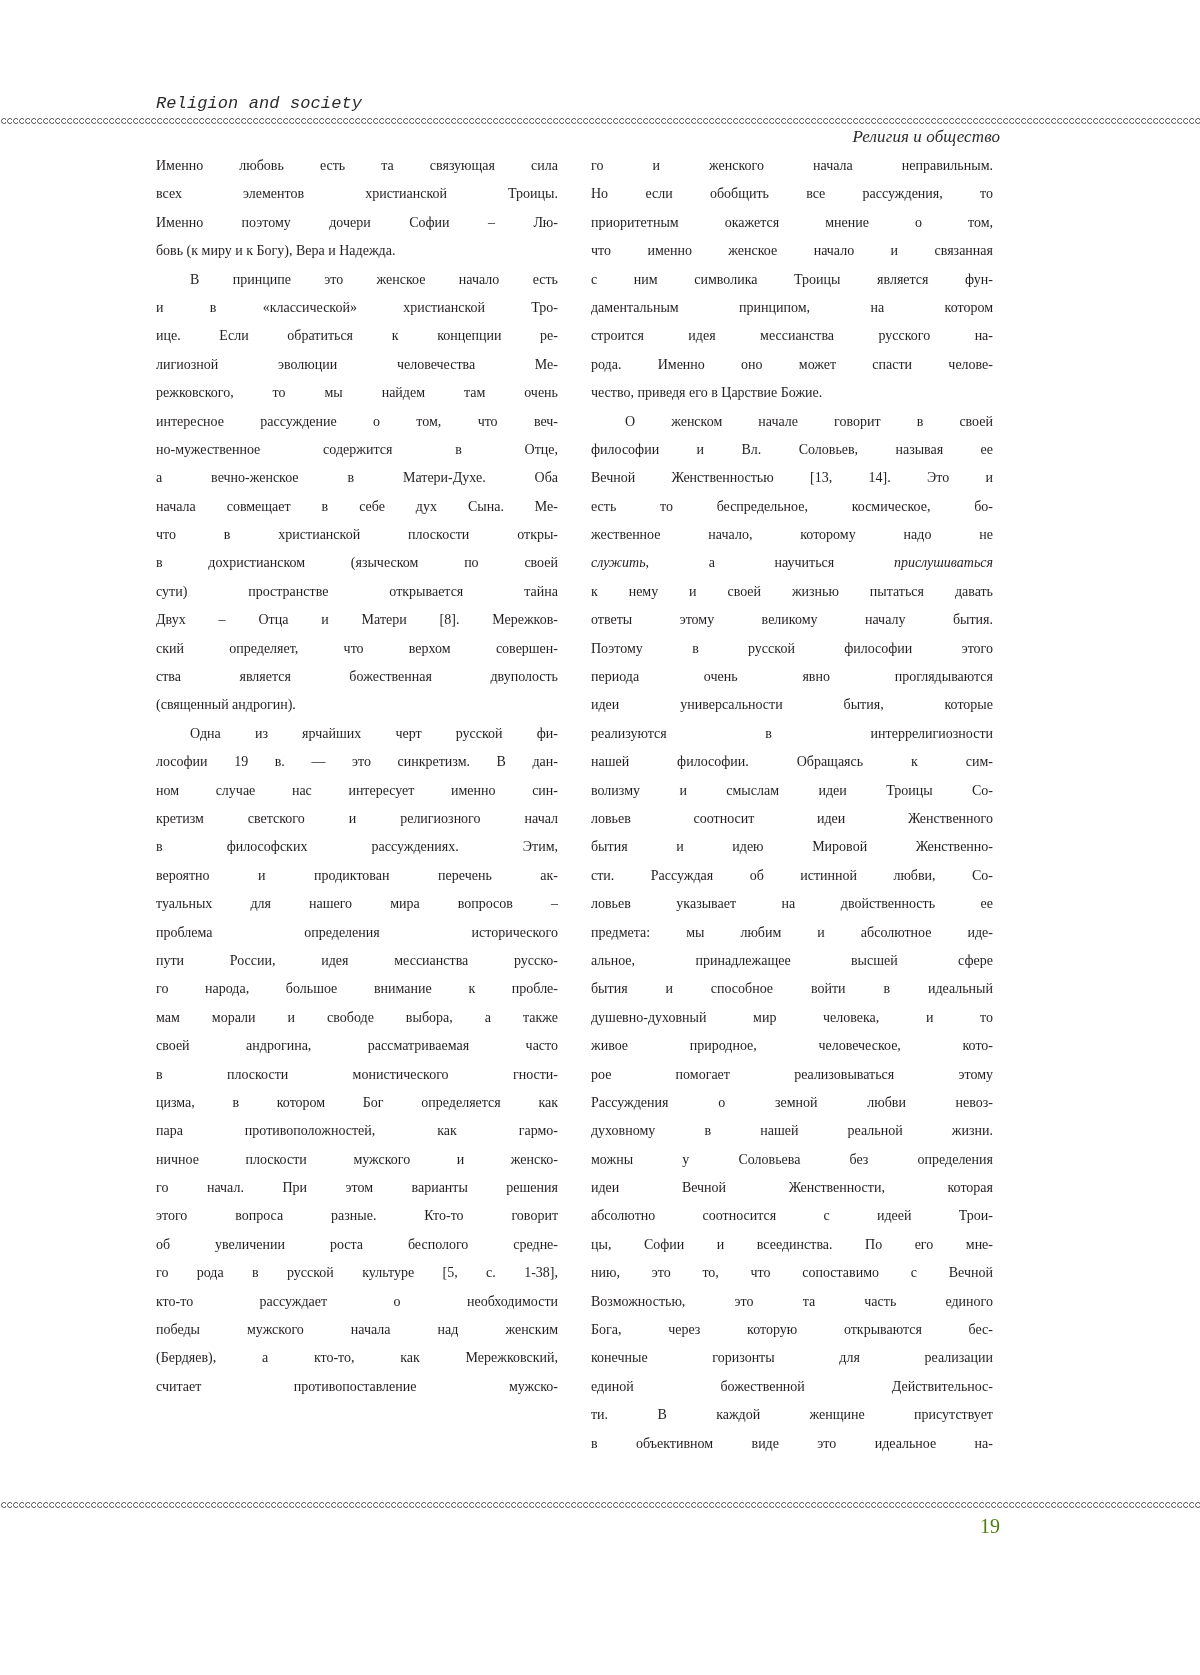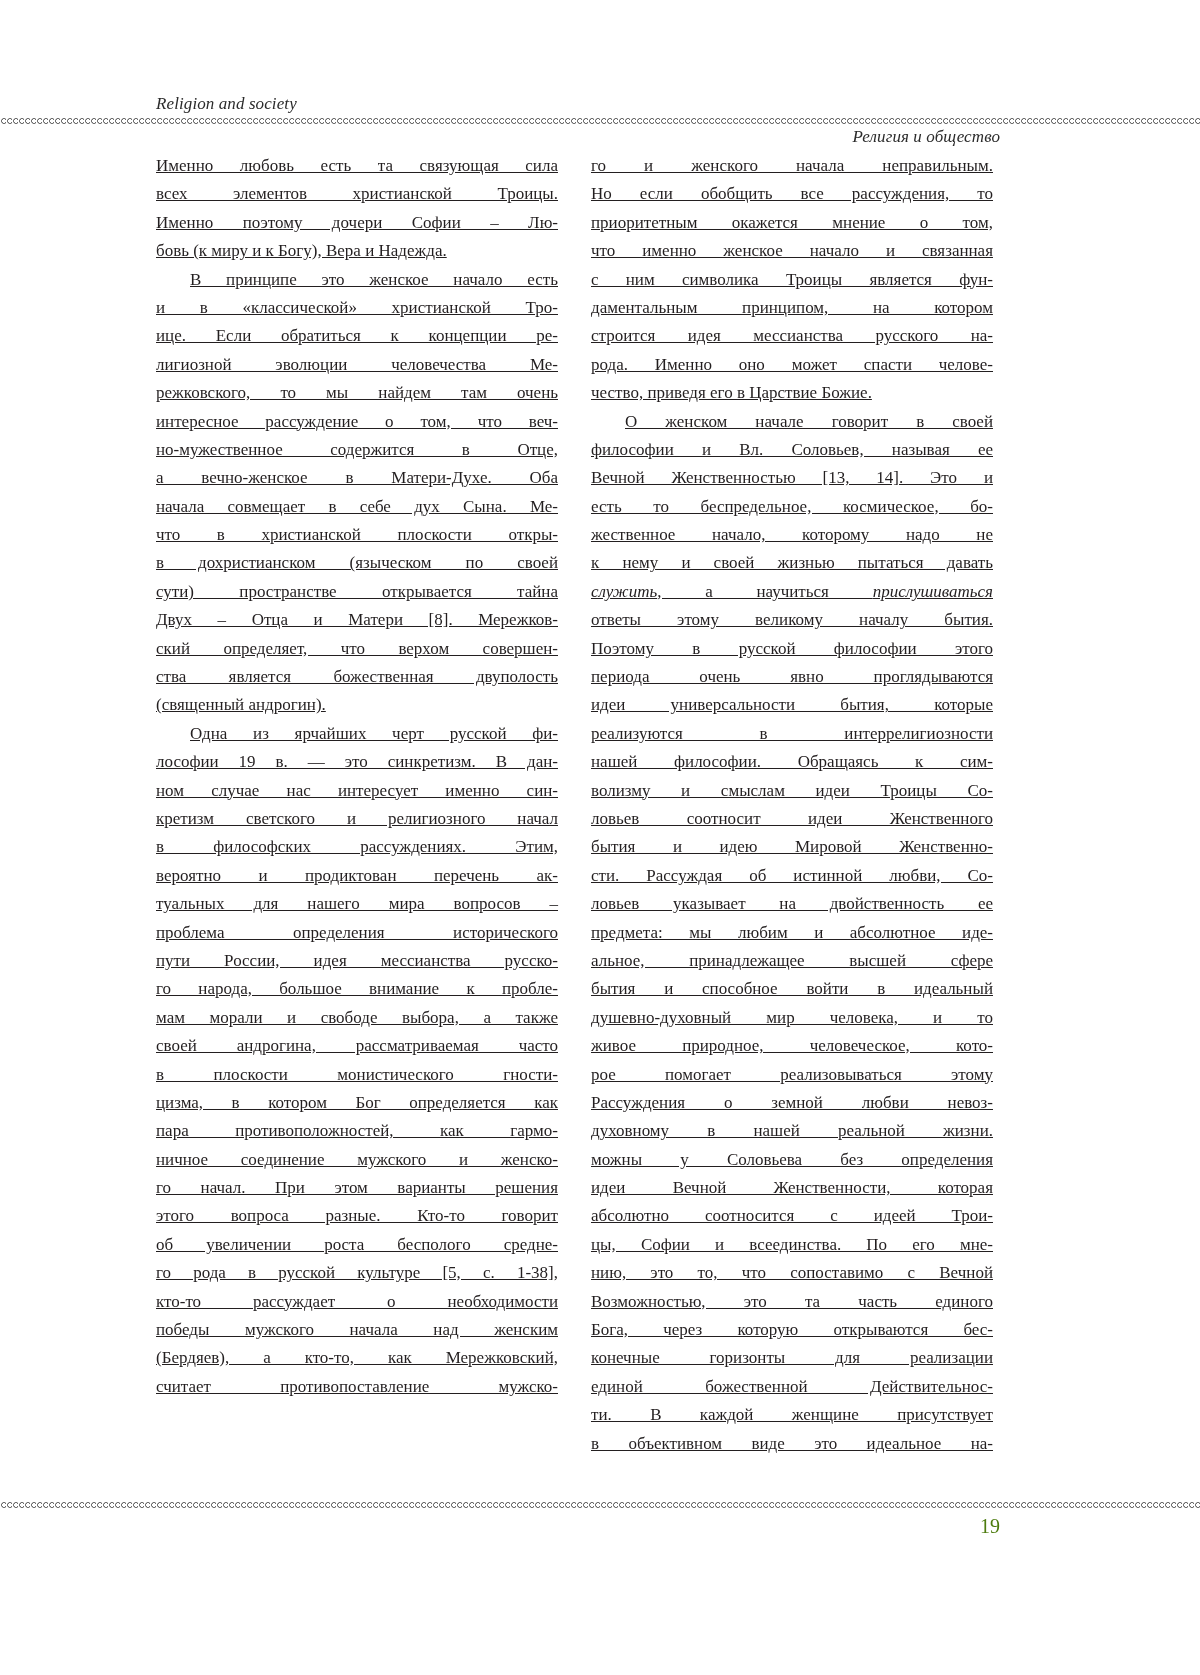--- a/index.html
+++ b/index.html
@@ -16,45 +16,44 @@
       font-family: "Liberation Serif", "DejaVu Serif", serif;
     }
     .running-head {
       position: absolute;
       top: 94px;
       font-style: italic;
       font-size: 17px;
       color: #2b2b2b;
       letter-spacing: 0.1px;
     }
-    .running-head.left { left: 156px; }
+    .running-head.left { left: 156px; font-family: Liberation Mono, monospace; }
     .running-head.right { right: 200px; margin-top: 33px; }
     .ornament {
       position: absolute;
       left: 0;
       width: 1200px;
       height: 8px;
       background-image:
         radial-gradient(circle at 4px 4px, transparent 1.6px, #555 1.7px, #555 2.8px, transparent 3.0px);
       background-size: 6px 8px;
       background-repeat: repeat-x;
       opacity: 0.85;
     }
     .ornament.top { top: 117px; }
     .ornament.bottom { top: 1501px; }
 
     .column {
       position: absolute;
       top: 152px;
       width: 402px;
-      font-size: 17px;
+      font-size: 14px;
       line-height: 28.4px;
       text-align: justify;
       text-justify: inter-word;
-      text-decoration: underline;
     }
     .column.left { left: 156px; }
     .column.right { left: 591px; }
     .line {
       display: block;
       height: 28.4px;
       white-space: nowrap;
       text-align: justify;
       text-align-last: justify;
       overflow: visible;
@@ -109,21 +108,21 @@
     <span class="line">вероятно и продиктован перечень ак-</span>
     <span class="line">туальных для нашего мира вопросов –</span>
     <span class="line">проблема определения исторического</span>
     <span class="line">пути России, идея мессианства русско-</span>
     <span class="line">го народа, большое внимание к пробле-</span>
     <span class="line">мам морали и свободе выбора, а также</span>
     <span class="line">своей андрогина, рассматриваемая часто</span>
     <span class="line">в плоскости монистического гности-</span>
     <span class="line">цизма, в котором Бог определяется как</span>
     <span class="line">пара противоположностей, как гармо-</span>
-    <span class="line">ничное соединение мужского и женско-</span>
+    <span class="line">ничное плоскости мужского и женско-</span>
     <span class="line">го начал. При этом варианты решения</span>
     <span class="line">этого вопроса разные. Кто-то говорит</span>
     <span class="line">об увеличении роста бесполого средне-</span>
     <span class="line">го рода в русской культуре [5, с. 1-38],</span>
     <span class="line">кто-то рассуждает о необходимости</span>
     <span class="line">победы мужского начала над женским</span>
     <span class="line">(Бердяев), а кто-то, как Мережковский,</span>
     <span class="line">считает противопоставление мужско-</span>
   </div>
 <div class="column right" id="col-right">
@@ -134,22 +133,22 @@
     <span class="line">с ним символика Троицы является фун-</span>
     <span class="line">даментальным принципом, на котором</span>
     <span class="line">строится идея мессианства русского на-</span>
     <span class="line">рода. Именно оно может спасти челове-</span>
     <span class="line last">чество, приведя его в Царствие Божие.</span>
     <span class="line indent">О женском начале говорит в своей</span>
     <span class="line">философии и Вл. Соловьев, называя ее</span>
     <span class="line">Вечной Женственностью [13, 14]. Это и</span>
     <span class="line">есть то беспредельное, космическое, бо-</span>
     <span class="line">жественное начало, которому надо не</span>
+    <span class="line"><span class="it">служить</span><span>, а научиться </span><span class="it">прислушиваться</span></span>
     <span class="line">к нему и своей жизнью пытаться давать</span>
-    <span class="line"><span class="it">служить</span><span>, а научиться </span><span class="it">прислушиваться</span></span>
     <span class="line">ответы этому великому началу бытия.</span>
     <span class="line">Поэтому в русской философии этого</span>
     <span class="line">периода очень явно проглядываются</span>
     <span class="line">идеи универсальности бытия, которые</span>
     <span class="line">реализуются в интеррелигиозности</span>
     <span class="line">нашей философии. Обращаясь к сим-</span>
     <span class="line">волизму и смыслам идеи Троицы Со-</span>
     <span class="line">ловьев соотносит идеи Женственного</span>
     <span class="line">бытия и идею Мировой Женственно-</span>
     <span class="line">сти. Рассуждая об истинной любви, Со-</span>

